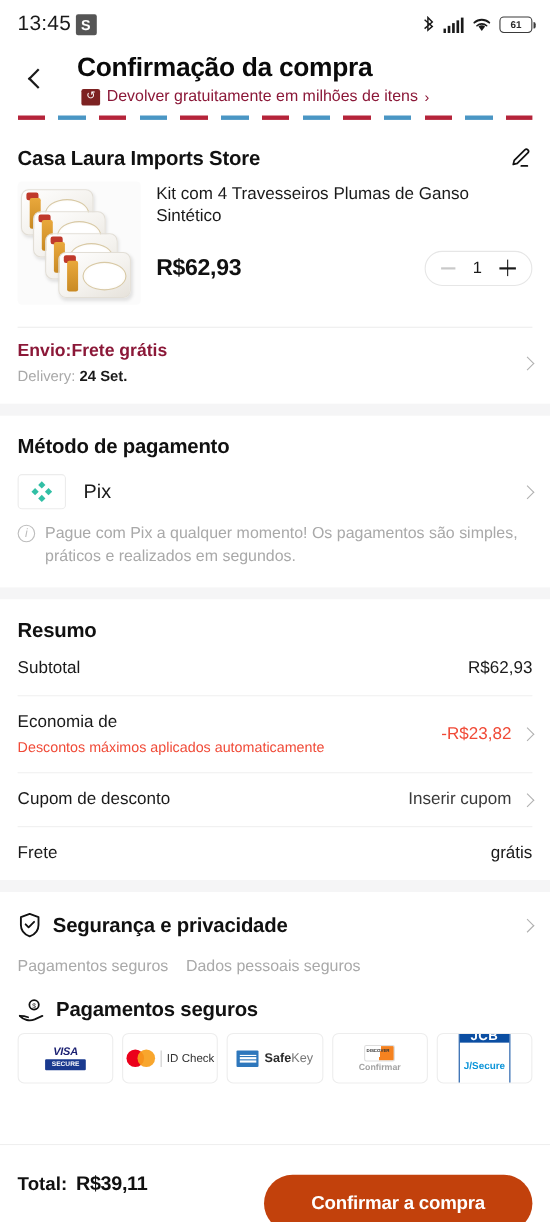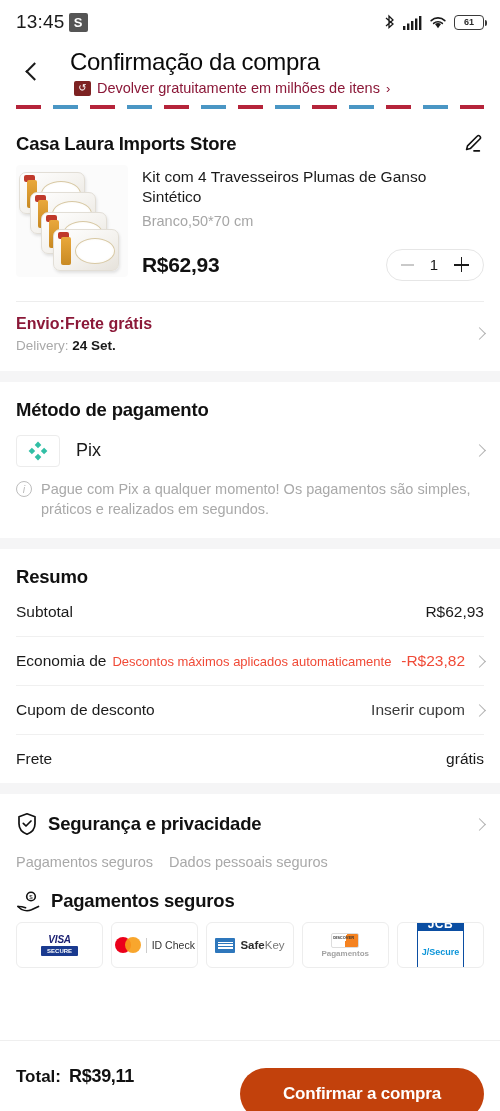--- a/index.html
+++ b/index.html
@@ -39,21 +39,21 @@
   .back-btn {
     position: absolute; left: 22px; top: 18px;
     width: 20px; height: 20px; cursor: pointer;
   }
   .back-btn:before {
     content: ""; position: absolute; left: 6px; top: 3px;
     width: 11px; height: 11px; border-left: 2.2px solid #1a1a1a;
     border-bottom: 2.2px solid #1a1a1a; transform: rotate(45deg);
   }
   .h-title {
-    font-size: 24px; font-weight: normal; color: #0a0a0a;
+    font-size: 24px; font-weight: bold; color: #0a0a0a;
     margin-left: 54px; letter-spacing: -.3px;
   }
   .h-sub {
     margin-left: 58px; margin-top: 4px; display: flex;
     align-items: center; gap: 6px; cursor: pointer;
   }
   .ret-icon {
     width: 17px; height: 15px; background: #7d2222;
     border-radius: 2px; position: relative; flex: none;
     display: flex; align-items: center; justify-content: center;
@@ -175,21 +175,21 @@
   .pay-note-text { font-size: 14.5px; color: #a9a9a9; line-height: 1.42; }
 
   
   .sum-row {
     display: flex; align-items: center; justify-content: space-between;
     padding: 15px 0;
   }
   .sum-label { font-size: 15.5px; color: #1a1a1a; }
   .sum-value { font-size: 15.5px; color: #1a1a1a; }
   .sum-sep { height: 1px; background: #f0f0f0; }
-  .sum-left-stack { display: flex; flex-direction: row; gap: 6px; align-items: center; }
+  .sum-left-stack { display: flex; flex-direction: column; gap: 6px; }
   .sum-sub-red { font-size: 13px; color: #F04A37; }
   .sum-right { display: flex; align-items: center; gap: 10px; cursor: pointer; }
   .sum-red { font-size: 15.5px; color: #F04A37; }
   .sum-link { font-size: 15.5px; color: #3a3a3a; }
 
   
   .sec-head-row {
     display: flex; align-items: center; justify-content: space-between;
     padding: 18px 0 0 0; cursor: pointer;
   }
@@ -331,21 +331,20 @@
             <div class="oval"></div>
           </div>
         <div class="pillow p4">
             <i class="tag"></i>
             <div class="band-g"></div>
             <div class="oval"></div>
           </div>
       </div>
       <div class="prod-info">
         <div class="prod-title">Kit com 4 Travesseiros Plumas de Ganso Sintético</div>
-        <div class="prod-variant">Branco,50*70 cm</div>
         <div class="prod-pricerow">
           <span class="prod-price">R$62,93</span>
           <span class="stepper">
             <span class="st-minus"></span>
             <span class="st-qty">1</span>
             <span class="st-plus"></span>
           </span>
         </div>
       </div>
     </div>
@@ -482,21 +481,21 @@
               <i></i>
             </span>
           <span class="sk-t"><span>Safe</span><em>Key</em></span>
         </span>
       </div>
       <div class="badge">
         <span class="disc-wrap">
           <span class="disc-card">
               <span>DISCOVER</span>
             </span>
-          <span class="disc-t">Pagamentos</span>
+          <span class="disc-t">Confirmar</span>
         </span>
       </div>
       <div class="badge">
         <span class="jcb-wrap">
           <span class="jcb-top">JCB</span>
           <span class="jcb-bot">J/Secure</span>
         </span>
       </div>
     </div>
   </div>

